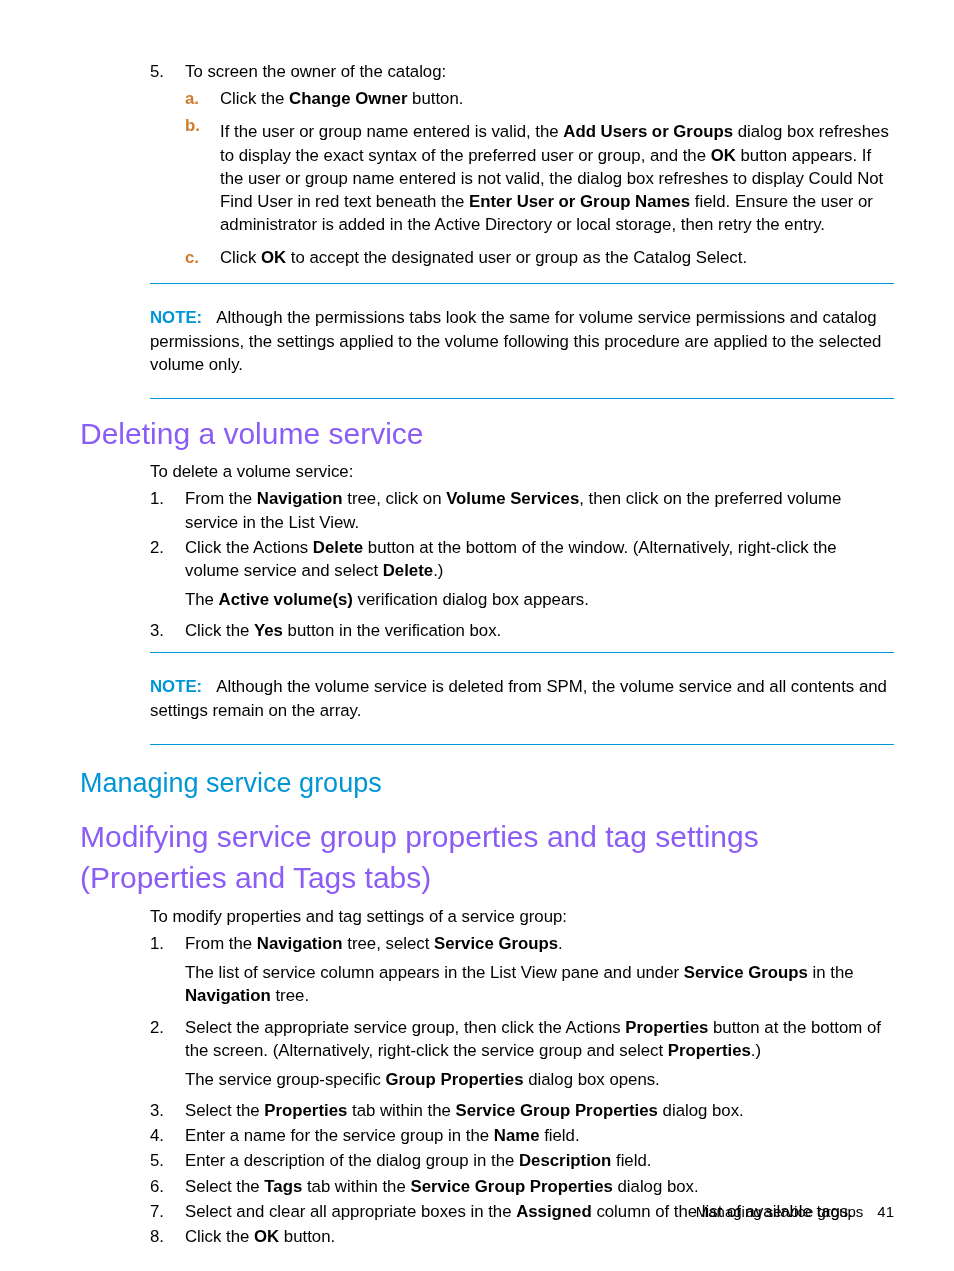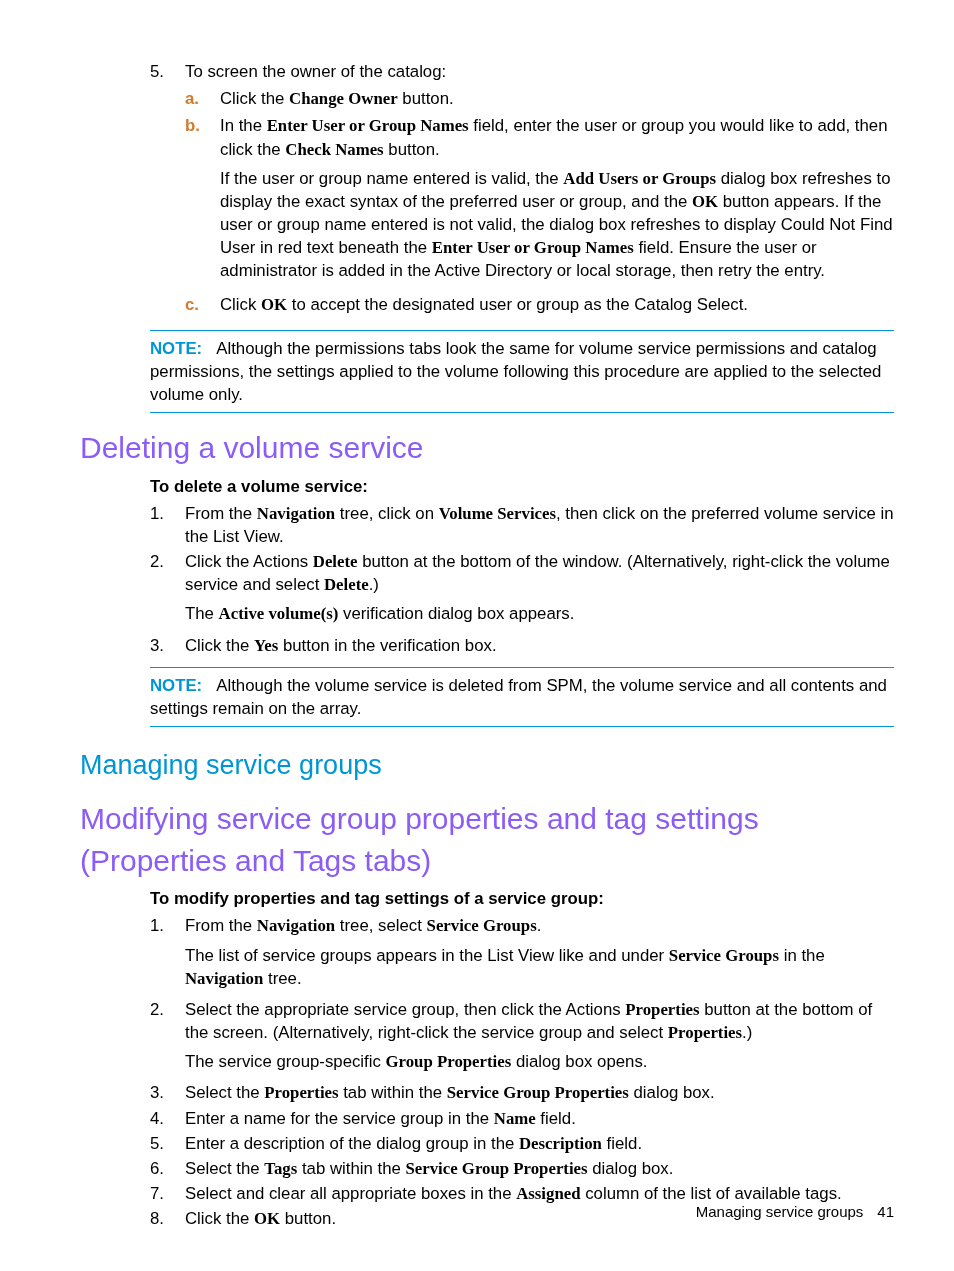--- a/index.html
+++ b/index.html
@@ -11,38 +11,37 @@
     background: #fff;
     width: 954px;
     height: 1271px;
     position: relative;
     line-height: 1.38;
   }
   .page {
     padding: 58px 60px 0 85px;
     box-sizing: border-box;
   }
-  .bold { font-weight: bold; font-family: Liberation Serif, serif; }
+  .bold { font-weight: bold; }
   .marker { color: #d17b2d; font-weight: bold; }
   .note-label { color: #0096d6; font-weight: bold; }
   .h2 {
     color: #8b5cf6;
     font-size: 30px;
     font-weight: normal;
     margin: 14px 0 6px -5px;
   }
   .h1 {
     color: #0096d6;
     font-size: 27px;
     font-weight: normal;
     margin: 20px 0 10px -5px;
   }
   .intro {
     margin: 6px 0 4px 65px;
-    font-weight: bold;
   }
   .ol-num {
     margin: 0 0 0 65px;
     padding: 0;
   }
   .ol-num > .item {
     display: flex;
     margin: 2px 0;
   }
   .ol-num > .item > .num {
@@ -63,21 +62,21 @@
   .ol-sub > .item > .mk {
     width: 35px;
     flex-shrink: 0;
   }
   .ol-sub > .item > .content { flex: 1; }
   .para { margin: 6px 0; }
   .note-box {
     margin: 10px 0 10px 65px;
     border-top: 1px solid #0096d6;
     border-bottom: 1px solid #0096d6;
-    padding: 6px 0;
+    padding: 22px 0;
   }
   .footer {
     position: absolute;
     bottom: 48px;
     right: 60px;
     font-size: 15px;
   }
   .footer .pn { margin-left: 14px; }
 </style>
 </head>
@@ -93,21 +92,20 @@
         <div class="ol-sub">
           <div class="item">
             <div class="mk marker">a.</div>
             <div class="content">
               <div><span>Click the </span><span class="bold">Change Owner</span><span> button.</span></div>
             </div>
           </div>
           <div class="item">
             <div class="mk marker">b.</div>
             <div class="content">
-              <div><span>In the </span><span class="bold">Enter User or Group Names</span><span> field, enter the user or group you would like to add, then click the </span><span class="bold">Check Names</span><span> button.</span></div>
               <div class="para"><span>If the user or group name entered is valid, the </span><span class="bold">Add Users or Groups</span><span> dialog box refreshes to display the exact syntax of the preferred user or group, and the </span><span class="bold">OK</span><span> button appears. If the user or group name entered is not valid, the dialog box refreshes to display Could Not Find User in red text beneath the </span><span class="bold">Enter User or Group Names</span><span> field. Ensure the user or administrator is added in the Active Directory or local storage, then retry the entry.</span></div>
             </div>
           </div>
           <div class="item">
             <div class="mk marker">c.</div>
             <div class="content">
               <div><span>Click </span><span class="bold">OK</span><span> to accept the designated user or group as the Catalog Select.</span></div>
             </div>
           </div>
         </div>
@@ -145,21 +143,21 @@
 
   <div class="h1">Managing service groups</div>
 
   <div class="h2">Modifying service group properties and tag settings (Properties and Tags tabs)</div>
   <div class="intro">To modify properties and tag settings of a service group:</div>
   <div class="ol-num">
     <div class="item">
       <div class="num">1.</div>
       <div class="content">
         <div><span>From the </span><span class="bold">Navigation</span><span> tree, select </span><span class="bold">Service Groups</span><span>.</span></div>
-        <div class="para"><span>The list of service groups appears in the List View like and under </span><span class="bold">Service Groups</span><span> in the </span><span class="bold">Navigation</span><span> tree.</span></div>
+        <div class="para"><span>The list of service column appears in the List View pane and under </span><span class="bold">Service Groups</span><span> in the </span><span class="bold">Navigation</span><span> tree.</span></div>
       </div>
     </div>
     <div class="item">
       <div class="num">2.</div>
       <div class="content">
         <div><span>Select the appropriate service group, then click the Actions </span><span class="bold">Properties</span><span> button at the bottom of the screen. (Alternatively, right-click the service group and select </span><span class="bold">Properties</span><span>.)</span></div>
         <div class="para"><span>The service group-specific </span><span class="bold">Group Properties</span><span> dialog box opens.</span></div>
       </div>
     </div>
     <div class="item">

